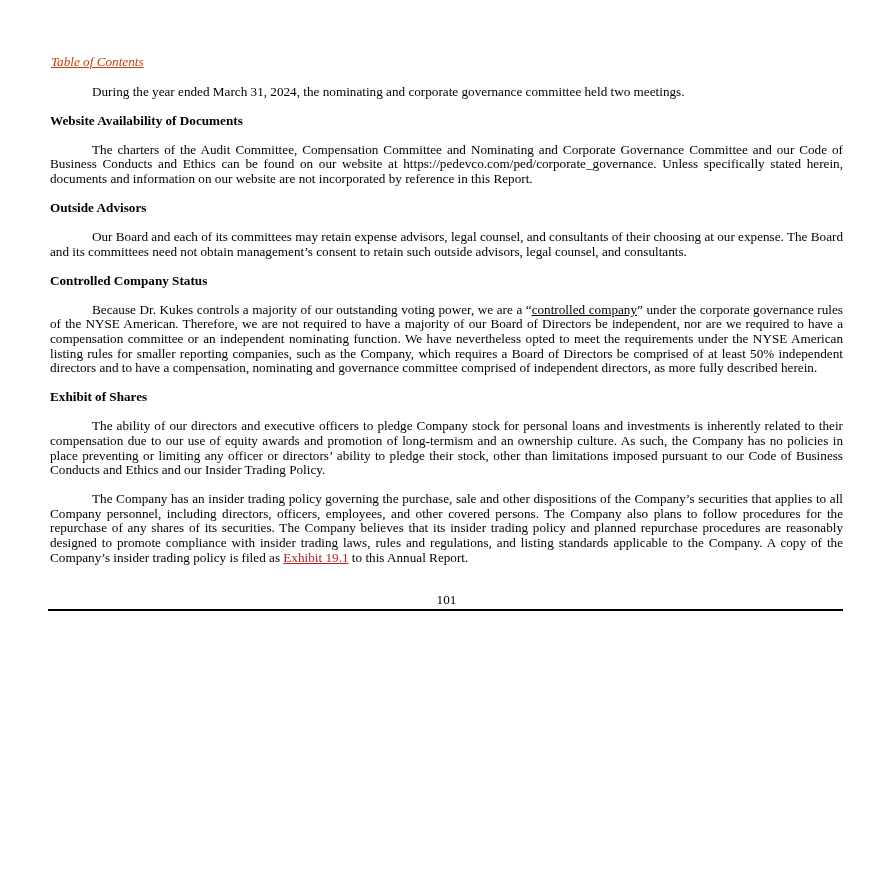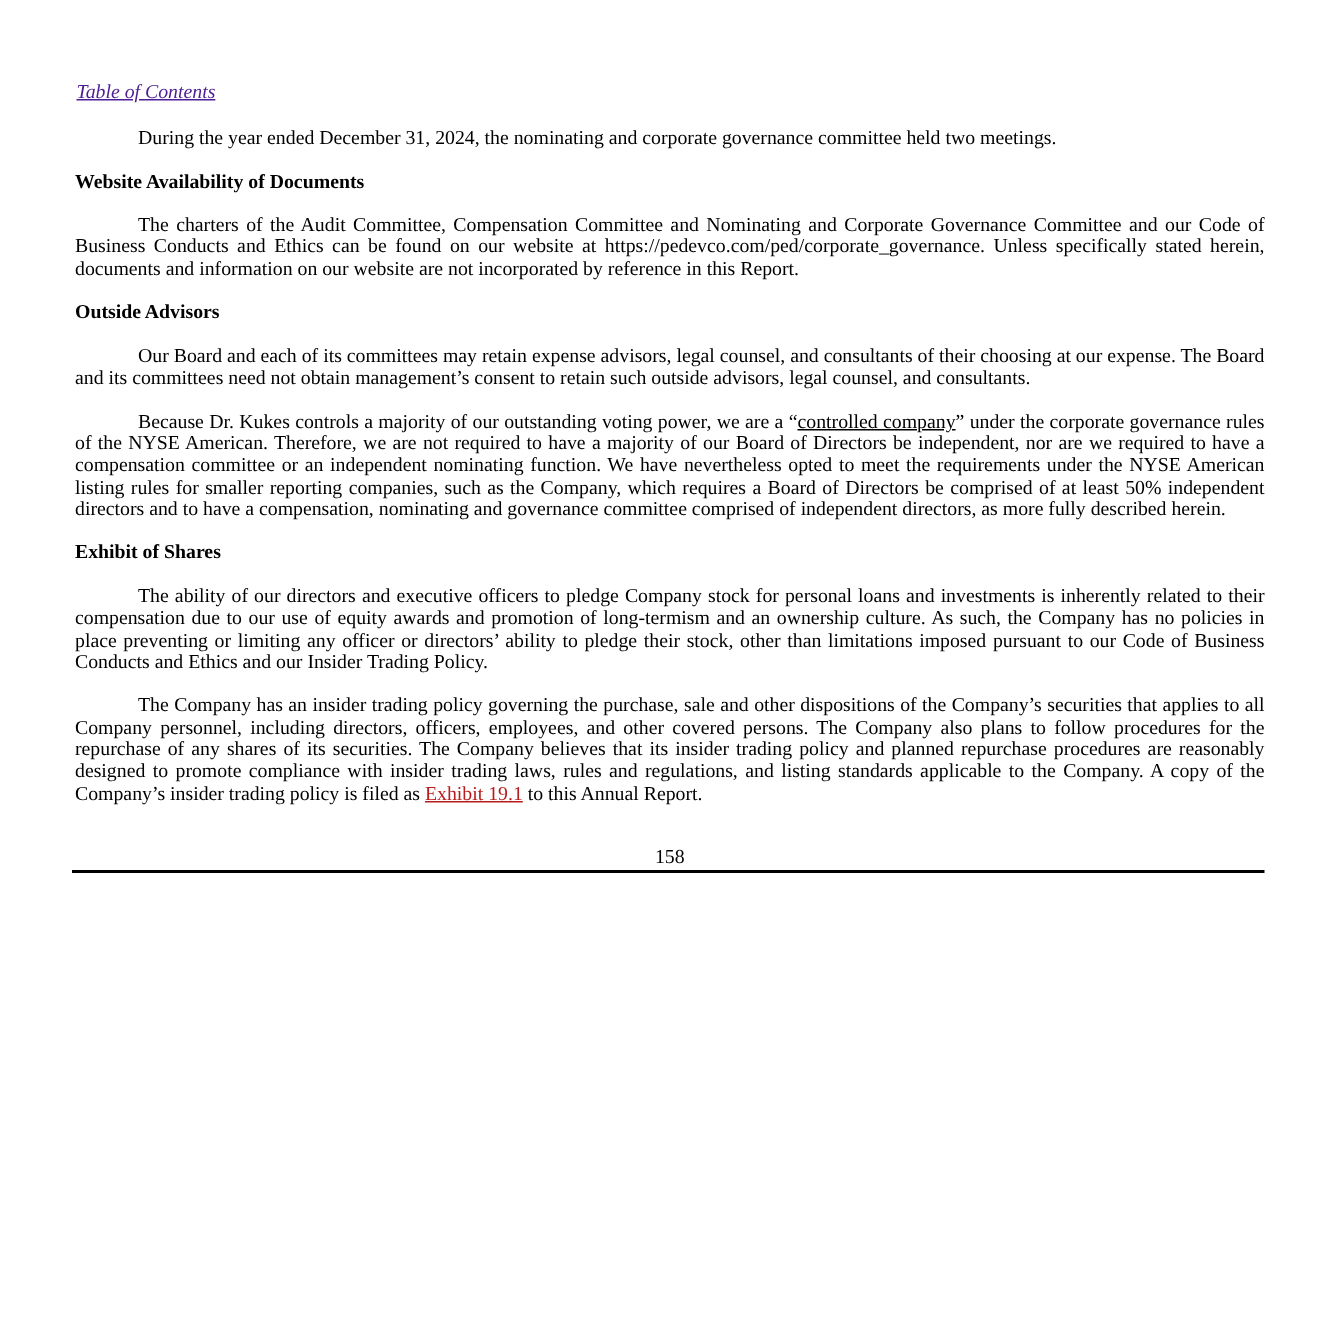--- a/index.html
+++ b/index.html
@@ -15,21 +15,21 @@
     position: relative;
     overflow: hidden;
   }
   .page {
     padding: 52px 49px 0 50px;
   }
   .toc-link {
     display: inline-block;
     font-size: 13.2px;
     font-style: italic;
-    color: #4c1d95;
+    color: #c2410c;
     text-decoration: underline;
     cursor: pointer;
     margin: 0 0 0 1px;
   }
   p.para {
     font-size: 13.2px;
     line-height: 14.6px;
     text-align: justify;
     text-indent: 42px;
     margin: 14.5px 0;
@@ -65,38 +65,39 @@
     width: 795px;
   }
 </style>
 </head>
 <body>
 
 <div class="page">
 
   <a class="toc-link">Table of Contents</a>
 
-  <p class="para">During the year ended December 31, 2024, the nominating and corporate governance committee held two meetings.</p>
+  <p class="para">During the year ended March 31, 2024, the nominating and corporate governance committee held two meetings.</p>
 
   <h3 class="doc-heading">Website Availability of Documents</h3>
 
   <p class="para">The charters of the Audit Committee, Compensation Committee and Nominating and Corporate Governance Committee and our Code of Business Conducts and Ethics can be found on our website at https://pedevco.com/ped/corporate_governance. Unless specifically stated herein, documents and information on our website are not incorporated by reference in this Report.</p>
 
   <h3 class="doc-heading">Outside Advisors</h3>
 
   <p class="para">Our Board and each of its committees may retain expense advisors, legal counsel, and consultants of their choosing at our expense. The Board and its committees need not obtain management’s consent to retain such outside advisors, legal counsel, and consultants.</p>
 
+  <h3 class="doc-heading">Controlled Company Status</h3>
 
   <p class="para"><span>Because Dr. Kukes controls a majority of our outstanding voting power, we are a “</span><span class="underlined-term">controlled company</span><span>” under the corporate governance rules of the NYSE American. Therefore, we are not required to have a majority of our Board of Directors be independent, nor are we required to have a compensation committee or an independent nominating function. We have nevertheless opted to meet the requirements under the NYSE American listing rules for smaller reporting companies, such as the Company, which requires a Board of Directors be comprised of at least 50% independent directors and to have a compensation, nominating and governance committee comprised of independent directors, as more fully described herein.</span></p>
 
   <h3 class="doc-heading">Exhibit of Shares</h3>
 
   <p class="para">The ability of our directors and executive officers to pledge Company stock for personal loans and investments is inherently related to their compensation due to our use of equity awards and promotion of long-termism and an ownership culture. As such, the Company has no policies in place preventing or limiting any officer or directors’ ability to pledge their stock, other than limitations imposed pursuant to our Code of Business Conducts and Ethics and our Insider Trading Policy.</p>
 
 
   <p class="para"><span>The Company has an insider trading policy governing the purchase, sale and other dispositions of the Company’s securities that applies to all Company personnel, including directors, officers, employees, and other covered persons. The Company also plans to follow procedures for the repurchase of any shares of its securities. The Company believes that its insider trading policy and planned repurchase procedures are reasonably designed to promote compliance with insider trading laws, rules and regulations, and listing standards applicable to the Company. A copy of the Company’s insider trading policy is filed as </span><a class="exhibit-link">Exhibit 19.1</a><span> to this Annual Report.</span></p>
 
   <div class="footer">
-    <span class="page-number">158</span>
+    <span class="page-number">101</span>
     <hr class="footer-rule">
   </div>
 
 </div>
 
 </body></html>

